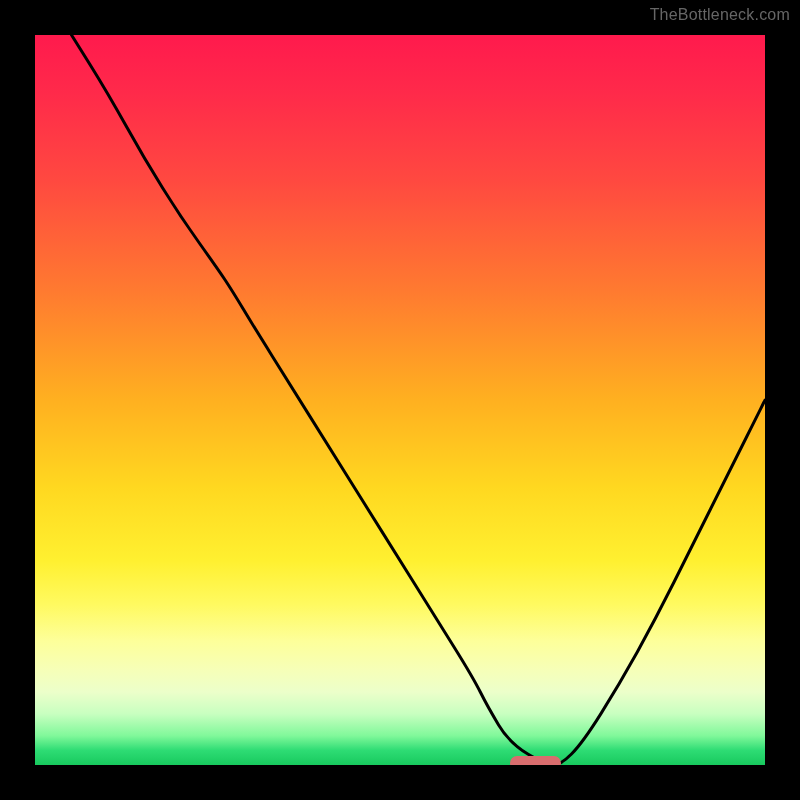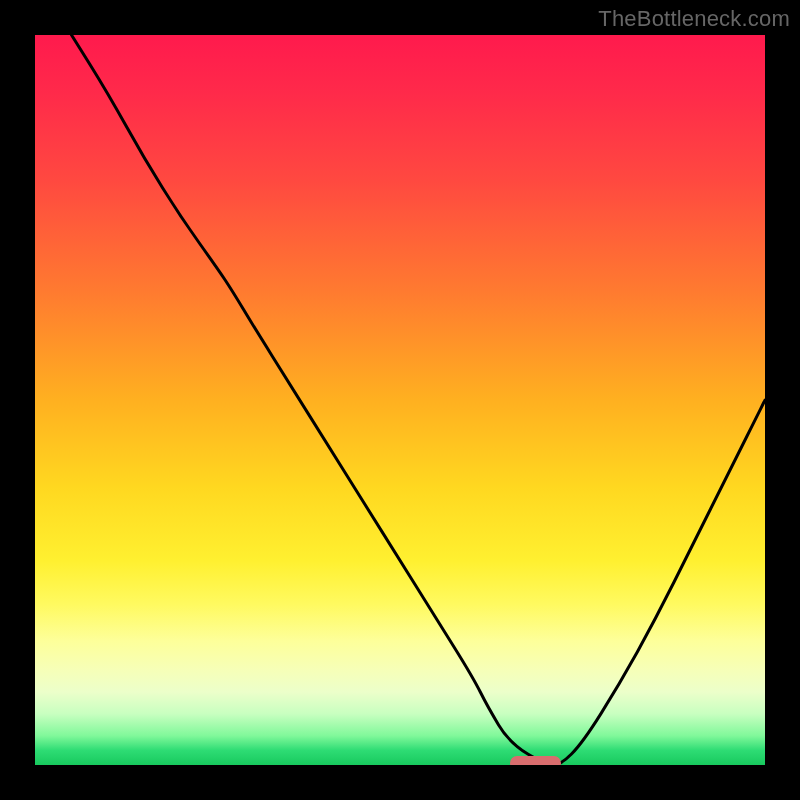--- a/index.html
+++ b/index.html
@@ -50,21 +50,21 @@
       #80f89a 96%,
       #2edc74 98%,
       #18c95e 100%
     );
   }
   .watermark {
     position: absolute;
     top: 6px;
     right: 10px;
     color: #666;
-    font-size: 22px;
+    font-size: 16px;
     font-weight: 500;
     letter-spacing: 0.2px;
     z-index: 10;
   }
   svg.curve {
     position: absolute;
     left: 0;
     top: 0;
     width: 730px;
     height: 730px;

